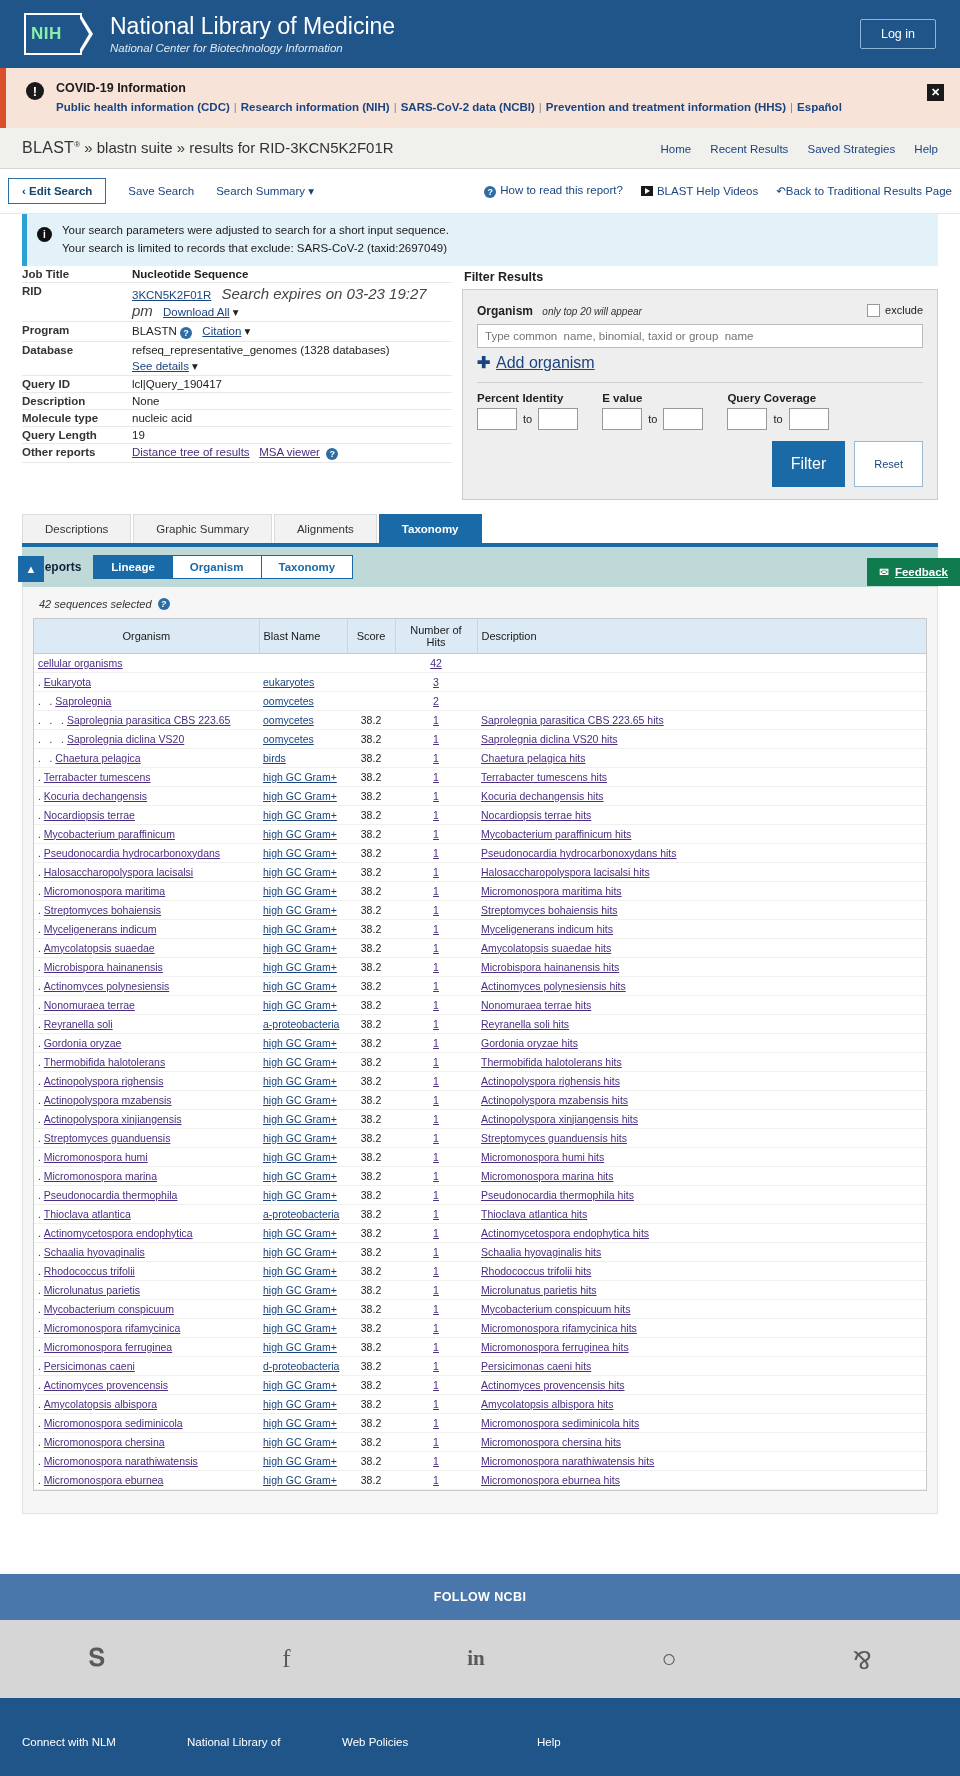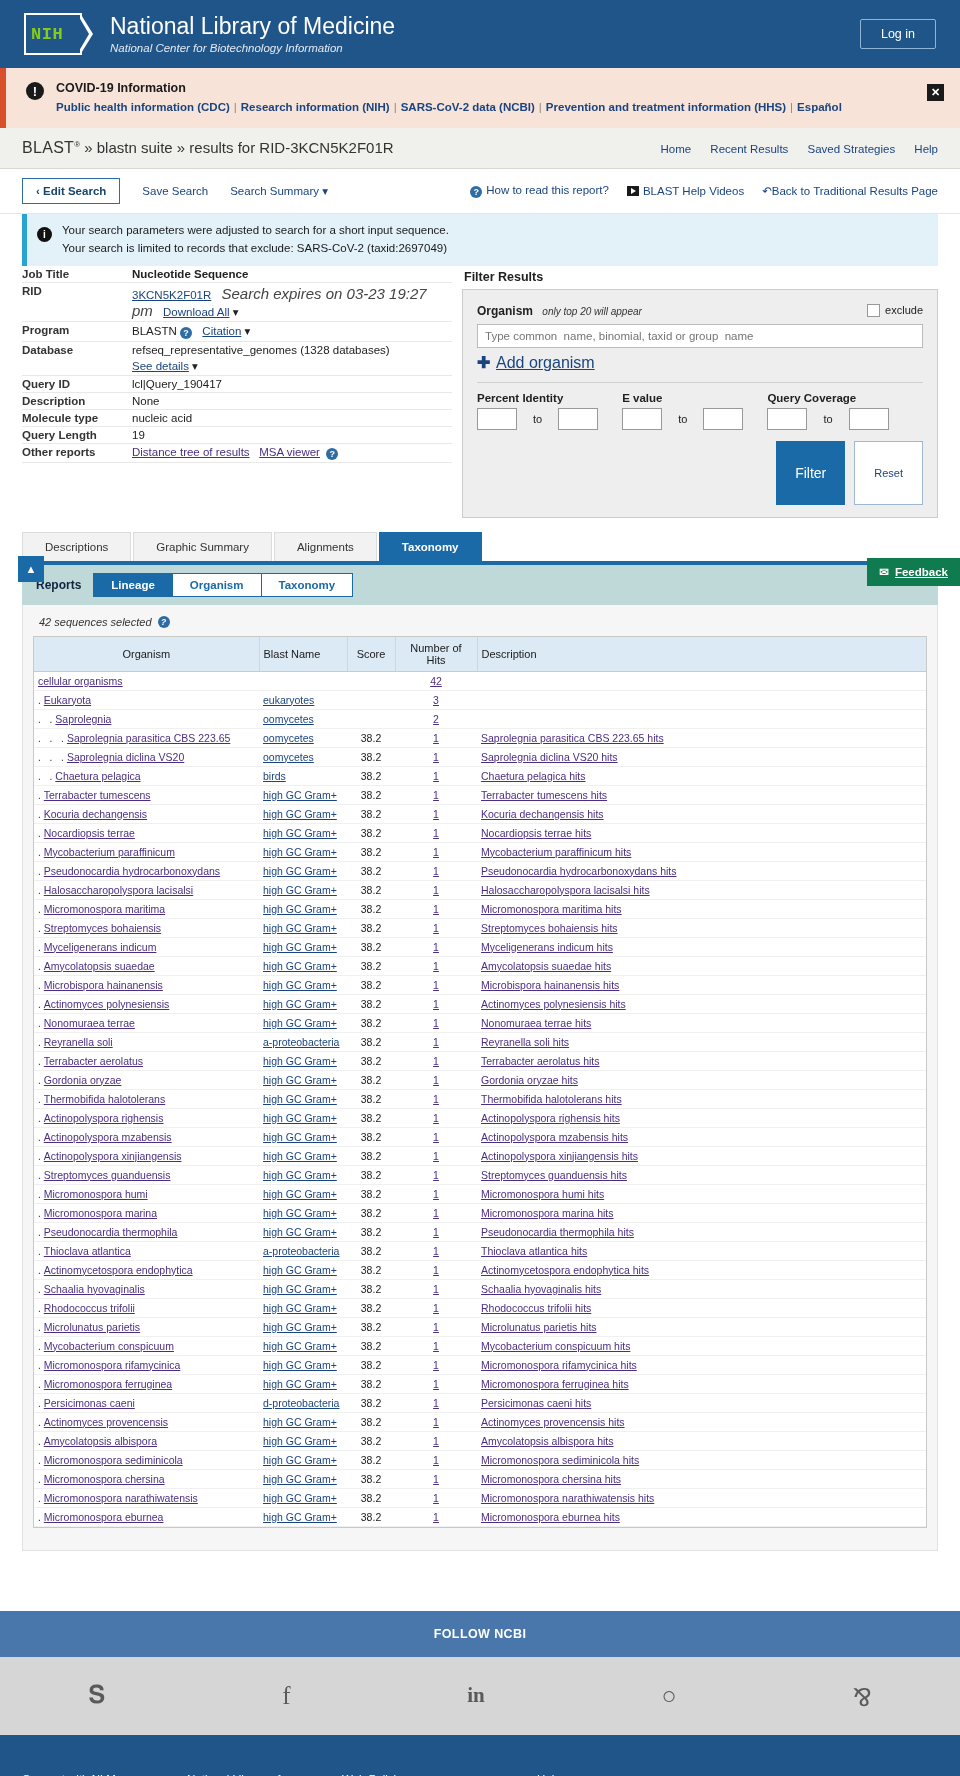--- a/index.html
+++ b/index.html
@@ -23,21 +23,21 @@
     justify-content: space-between;
   }
   .nih-brand { display:flex; align-items:center; gap: 14px; }
   .nih-logo {
     width: 58px; height: 42px;
     border: 2px solid #ffffff;
     position: relative;
     display:flex; align-items:center; justify-content:flex-start;
     padding-left: 5px;
   }
-  .nih-logo span { color:#84cc16; font-weight:bold; font-size:17px; letter-spacing:0.5px;font-family:Liberation Mono, monospace; }
+  .nih-logo span { color:#86efac; font-weight:bold; font-size:17px; letter-spacing:0.5px; }
   .nih-logo:after {
     content:""; position:absolute; right:-13px; top:-2px;
     border-top: 21px solid transparent;
     border-bottom: 21px solid transparent;
     border-left: 13px solid #fff;
   }
   .nih-logo:before {
     content:""; position:absolute; right:-9px; top:2px; z-index:2;
     border-top: 17px solid transparent;
     border-bottom: 17px solid transparent;
@@ -84,21 +84,21 @@
     display:flex; justify-content:space-between; align-items:baseline;
   }
   .blast-crumb { font-size:15px; color:#333; }
   .blast-crumb .bl { font-size:16px; font-weight:normal; letter-spacing:0.3px; }
   .blast-crumb sup { font-size:8px; }
   .blast-nav { font-size:11.5px; }
   .blast-nav a { margin-left:16px; color:#1a4480; text-decoration:none; }
 
   
   .toolbar {
-    padding: 9px 22px;
+    padding: 9px 8px;
     display:flex; align-items:center; gap:22px;
     background:#fff; border-bottom:1px solid #e6e6e6;
   }
   .edit-search {
     border:1px solid #2e6da4; color:#17456b; font-weight:bold;
     padding: 6px 13px; font-size:11.5px; background:#fff; cursor:pointer;
     font-family:inherit;
   }
   .tool-link { color:#1a4480; font-size:11.5px; text-decoration:none; cursor:pointer; }
   .toolbar-right { margin-left:auto; display:flex; gap:18px; align-items:center; }
@@ -144,25 +144,25 @@
   .org-hint { font-style:italic; font-size:10px; color:#333; margin-left:6px; }
   .exclude-wrap { display:flex; align-items:center; gap:5px; font-size:11px; }
   .exclude-box { width:13px;height:13px;background:#fff;border:1px solid #999; display:inline-block; }
   .org-input { width:100%; margin-top:6px; padding:5px 7px; border:1px solid #bbb; background:#fff;
                font-size:11.5px; color:#767676; font-family:inherit; }
   .add-org { margin-top:5px; font-size:16px; color:#1a4480; }
   .add-org .plus { font-weight:bold; color:#1a4480; margin-right:2px; }
   .filter-div { border-top:1px solid #cfcfcf; margin:10px 0 9px 0; }
   .nums { display:flex; gap:24px; }
   .numgrp .nlabel { font-weight:bold; font-size:11.5px; margin-bottom:4px; }
-  .numgrp .pair { display:flex; align-items:center; gap:16px; }
+  .numgrp .pair { display:flex; align-items:center; gap:6px; }
   .numgrp input { width:40px; height:22px; border:1px solid #999; background:#fff; font-family:inherit; }
   .numgrp .to { font-size:11px; }
   .filter-actions { display:flex; gap:9px; justify-content:flex-end; margin-top:11px; }
-  .btn-filter { background:#1a6aa8; color:#fff; border:none; padding:24px 19px; font-size:14px; cursor:pointer; font-family:inherit; }
+  .btn-filter { background:#1a6aa8; color:#fff; border:none; padding:14px 19px; font-size:16px; cursor:pointer; font-family:inherit; }
   .btn-reset { background:#fff; color:#1a4480; border:1px solid #9db8cf; padding:6px 19px; font-size:11px; cursor:pointer; font-family:inherit; }
 
   
   .tabsrow { margin: 14px 22px 0 22px; display:flex; align-items:flex-end; border-bottom: 4px solid #1a6aa8; }
   .tab {
     background:#f2f2f2; border:1px solid #dcdcdc; border-bottom:none;
     padding: 8px 22px; font-size:11.5px; color:#333; cursor:pointer; margin-right:2px;
   }
   .tab.active { background:#1a6aa8; color:#fff; font-weight:bold; border-color:#1a6aa8; }
 
@@ -559,27 +559,20 @@
               <td class="c-desc"><a href="#">Nonomuraea terrae hits</a></td>
             </tr>
             <tr>
               <td class="c-org"><span class="dots">. </span><a href="#">Reyranella soli</a></td>
               <td class="c-blast"><a href="#">a-proteobacteria</a></td>
               <td class="c-score">38.2</td>
               <td class="c-hits"><a href="#">1</a></td>
               <td class="c-desc"><a href="#">Reyranella soli hits</a></td>
             </tr>
             <tr>
-              <td class="c-org"><span class="dots">. </span><a href="#">Terrabacter aerolatus</a></td>
-              <td class="c-blast"><a href="#">high GC Gram+</a></td>
-              <td class="c-score">38.2</td>
-              <td class="c-hits"><a href="#">1</a></td>
-              <td class="c-desc"><a href="#">Terrabacter aerolatus hits</a></td>
-            </tr>
-            <tr>
               <td class="c-org"><span class="dots">. </span><a href="#">Gordonia oryzae</a></td>
               <td class="c-blast"><a href="#">high GC Gram+</a></td>
               <td class="c-score">38.2</td>
               <td class="c-hits"><a href="#">1</a></td>
               <td class="c-desc"><a href="#">Gordonia oryzae hits</a></td>
             </tr>
             <tr>
               <td class="c-org"><span class="dots">. </span><a href="#">Thermobifida halotolerans</a></td>
               <td class="c-blast"><a href="#">high GC Gram+</a></td>
               <td class="c-score">38.2</td>

